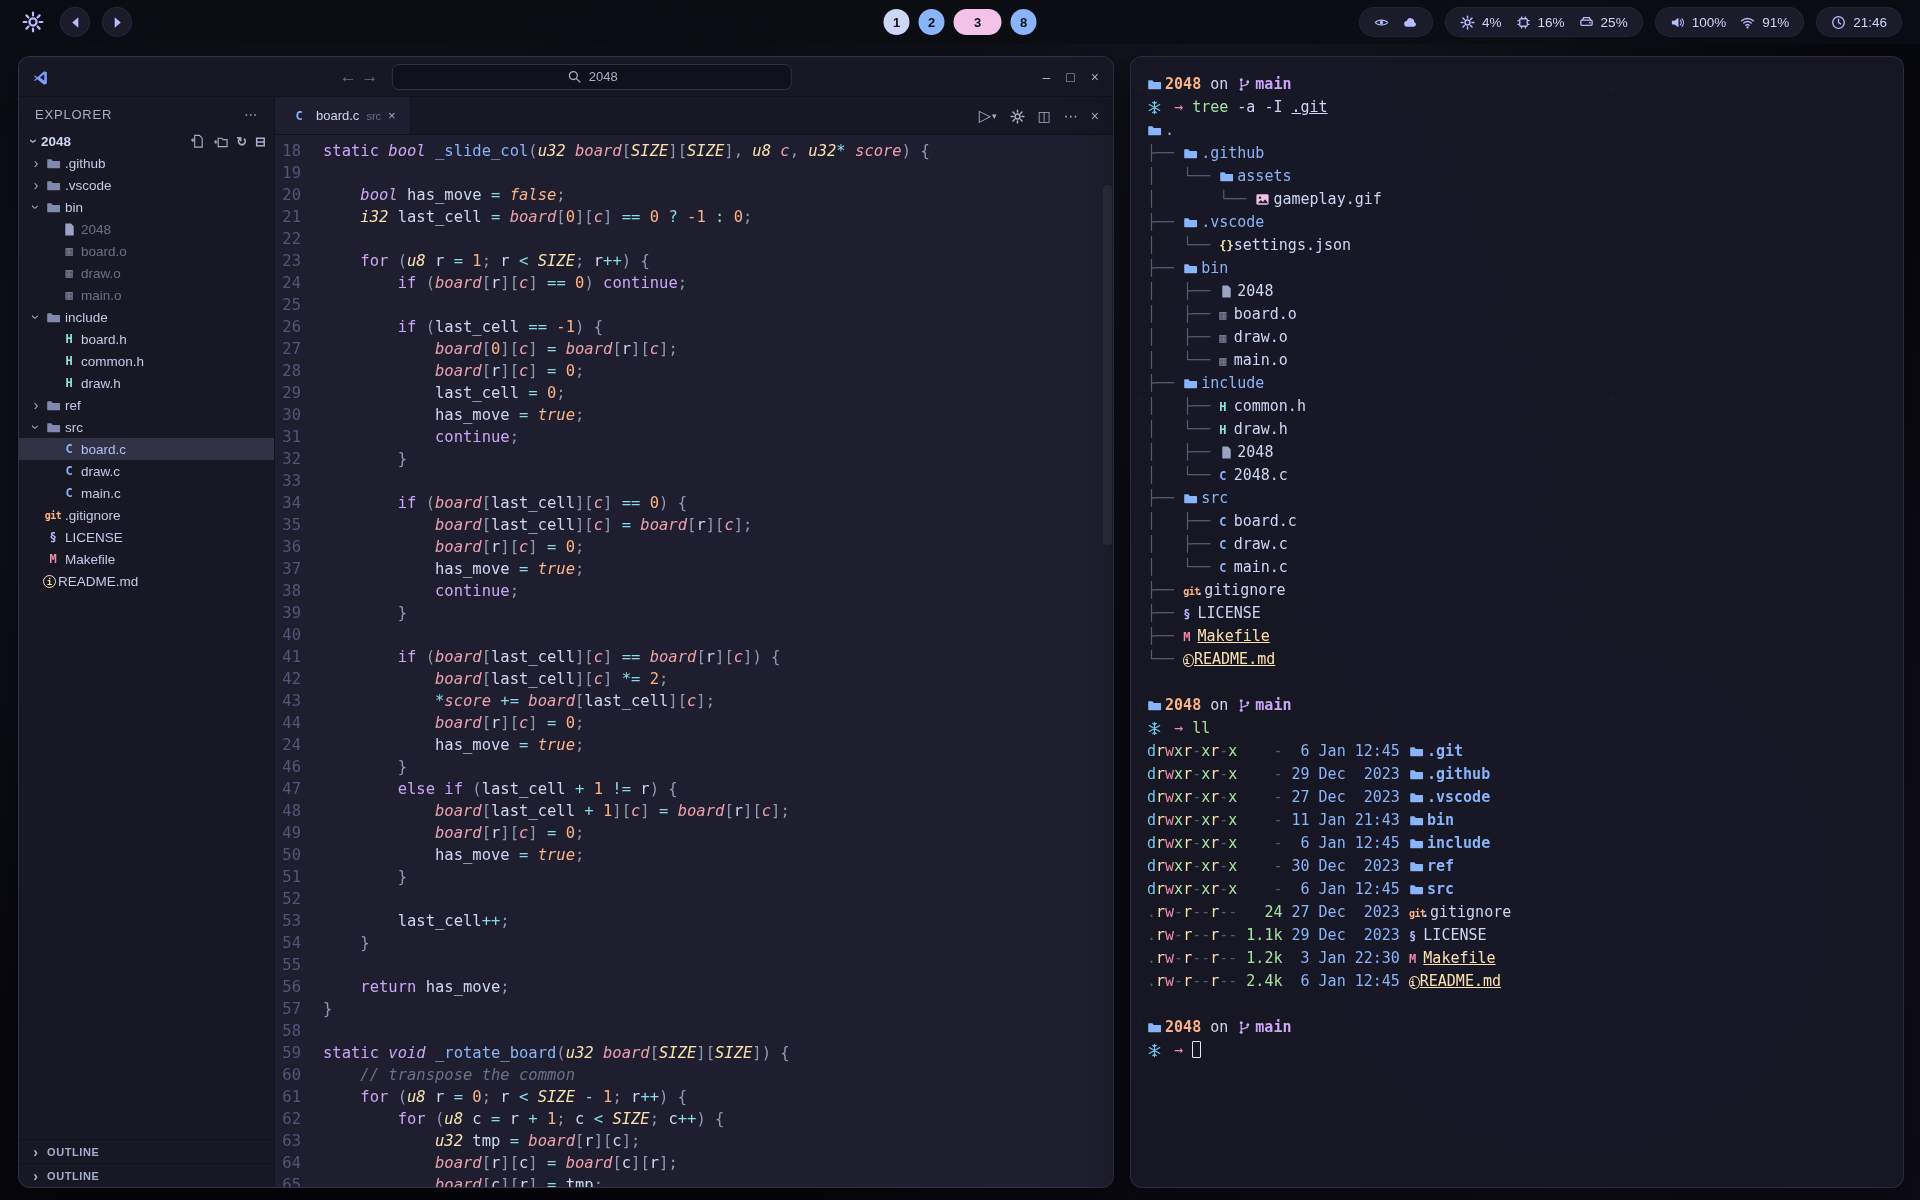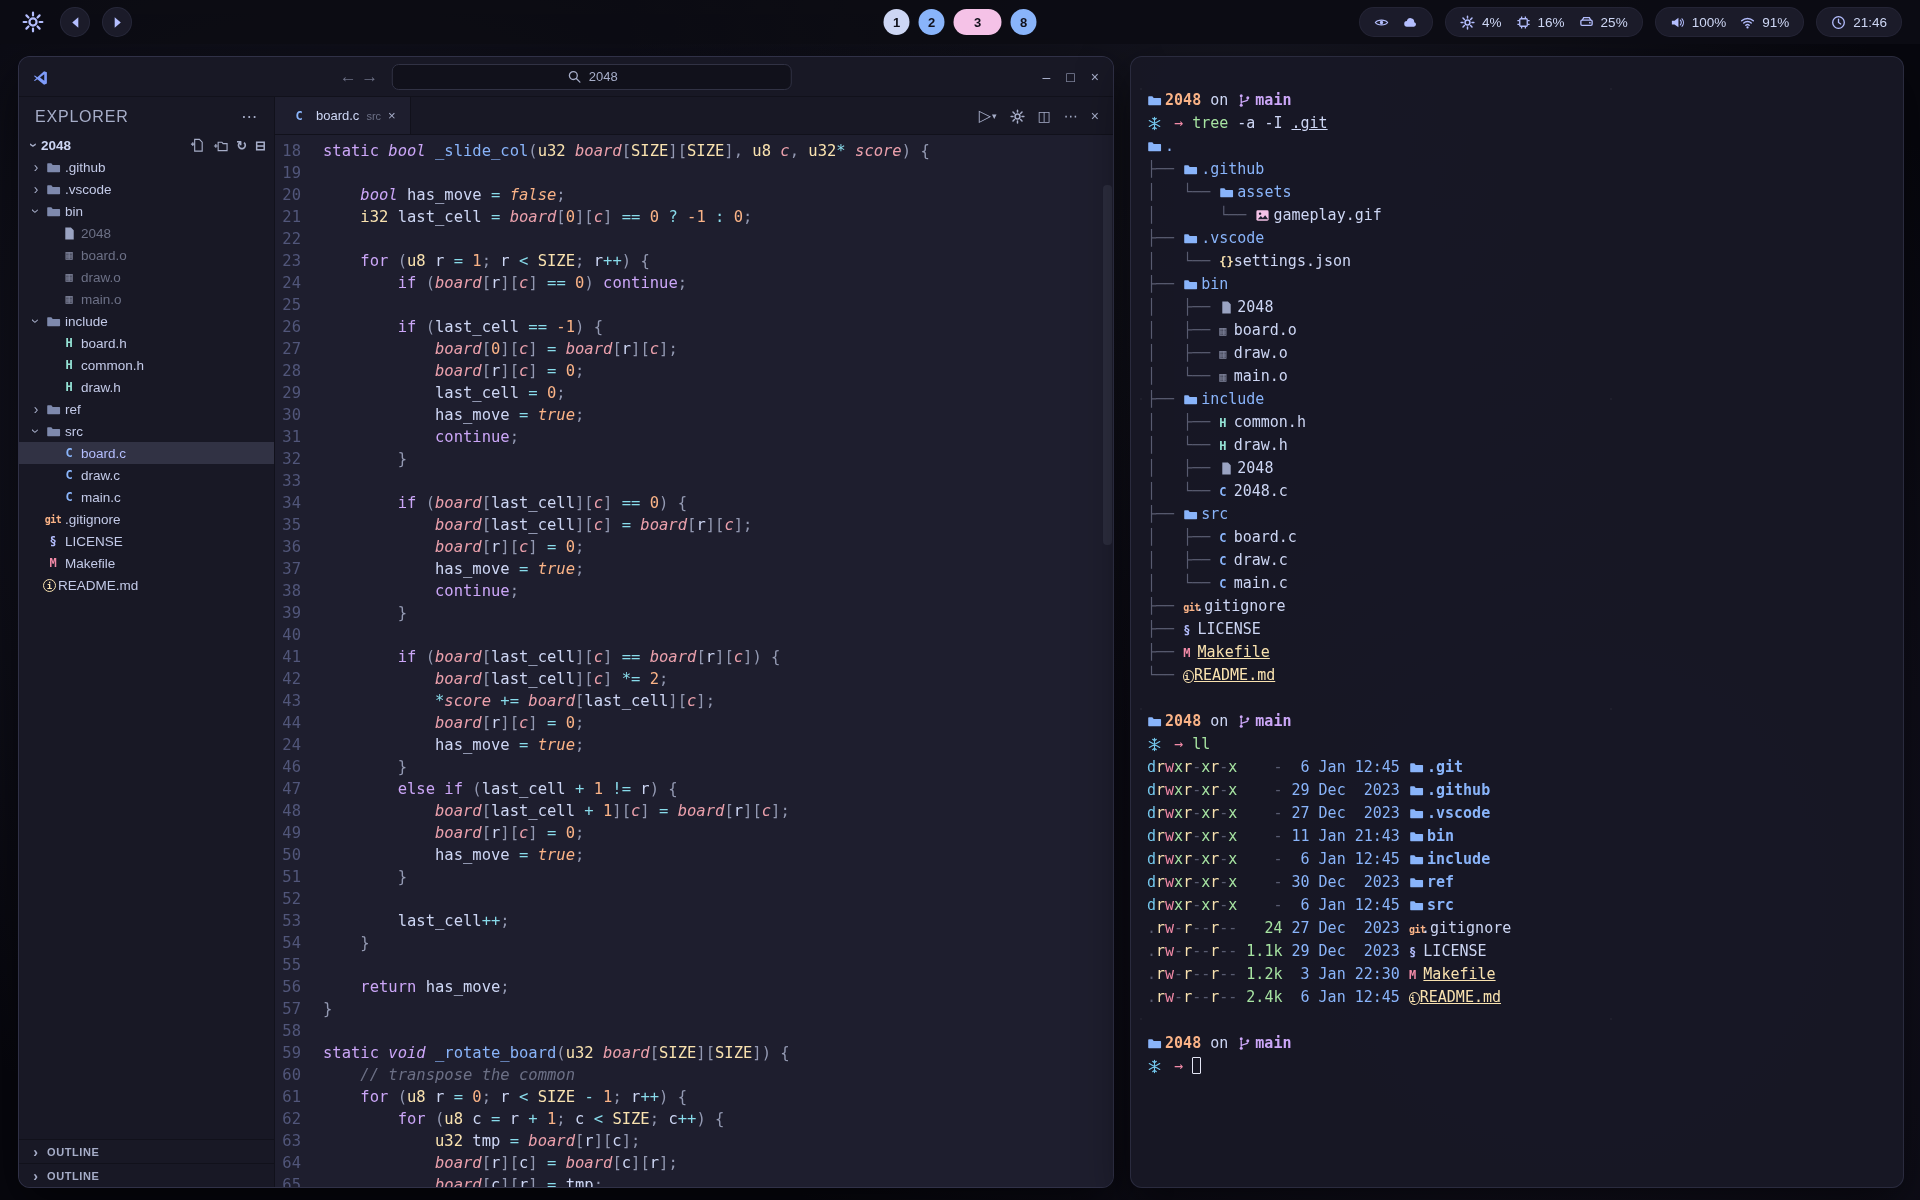--- a/index.html
+++ b/index.html
@@ -42,35 +42,35 @@
   .tb-right{margin-left:auto;display:flex;align-items:center;gap:12px}
   .pill{display:flex;align-items:center;gap:14px;background:rgba(30,30,46,.85);border-radius:16px;
     padding:5px 14px;color:var(--lav);border:1px solid rgba(180,190,254,.06)}
   .pitem{display:flex;align-items:center;gap:7px}
   .pitem .val{color:var(--text);font-size:13.5px}
   
   .windows{position:absolute;top:56px;left:18px;right:16px;bottom:12px;display:flex;gap:16px}
   .window{border-radius:12px;overflow:hidden;border:1px solid rgba(180,190,254,.12);
     box-shadow:0 18px 50px rgba(0,0,0,.55);position:relative}
   .vscode{width:1096px;flex:none;background:var(--base);display:flex;flex-direction:column}
-  .term{flex:1;background:rgba(24,24,37,.97);padding:32px 16px;font-family:"DejaVu Sans Mono",monospace;
+  .term{flex:1;background:rgba(24,24,37,.97);padding:16px 16px;font-family:"DejaVu Sans Mono",monospace;
     font-size:15px;line-height:23px}
   
   .titlebar{height:40px;background:rgba(24,24,37,.97);display:flex;align-items:center;padding:0 14px;
     border-bottom:1px solid #11111b;position:relative}
   .tb-zone-c{position:absolute;left:50%;transform:translateX(-50%);display:flex;align-items:center;gap:14px}
   .navarrow{color:var(--dim);font-size:17px;cursor:pointer}
   .searchbox{width:400px;height:26px;background:#11111b;border:1px solid var(--surface);border-radius:7px;
     display:flex;align-items:center;justify-content:center;gap:7px;color:var(--sub);font-size:13px;cursor:pointer}
   .winctl{margin-left:auto;display:flex;align-items:center;gap:16px;color:var(--sub);font-size:14px}
   .winctl span{cursor:pointer}
   
   .vsbody{flex:1;display:flex;min-height:0}
   .sidebar{width:256px;flex:none;background:var(--mantle);border-right:1px solid #11111b;display:flex;flex-direction:column;font-size:13.5px}
-  .expl-head{display:flex;align-items:center;padding:10px 16px 8px;color:var(--sub);font-size:16px;letter-spacing:.8px}
+  .expl-head{display:flex;align-items:center;padding:10px 16px 8px;color:var(--sub);font-size:13px;letter-spacing:.8px}
   .expl-head .gly{margin-left:auto;color:var(--sub);cursor:pointer}
   .proj-row{display:flex;align-items:center;padding:3px 8px;font-weight:bold;color:var(--text);cursor:pointer}
   .proj-acts{margin-left:auto;display:flex;gap:8px;color:var(--sub)}
   .proj-acts .gly,.proj-acts .ic{cursor:pointer;font-size:13px}
   .trow{display:flex;align-items:center;height:22px;color:#c3cae8;cursor:pointer;white-space:nowrap}
   .trow.sel{background:var(--surface);color:var(--lav)}
   .trow.dim .tlabel{color:var(--dim)}
   .tlabel{margin-left:2px}
   .chev{display:inline-block;width:14px;color:var(--sub);font-size:14px;text-align:center}
   .chev.open{transform:rotate(90deg)}
@@ -96,21 +96,21 @@
   .tab .gly{color:var(--sub)}
   .ed-acts{margin-left:auto;display:flex;align-items:center;gap:13px;padding-right:14px;color:var(--sub)}
   .ed-acts .gly,.ed-acts .ic{cursor:pointer;font-size:14px}
   .runwrap{display:flex;align-items:center;gap:1px}
   .caret{font-size:9px;color:var(--sub)}
   .code{flex:1;padding-top:5px;font-family:"DejaVu Sans Mono",monospace;font-size:15.5px;line-height:22px;
     position:relative;overflow:hidden}
   .cline{display:flex;height:22px;white-space:pre}
   .lnum{width:48px;flex:none;text-align:right;padding-right:22px;color:#51567a}
   .tk-k{color:var(--mauve)} .tk-ki{color:var(--mauve);font-style:italic}
-  .tk-t{color:var(--yellow);} .tk-f{color:var(--blue)}
+  .tk-t{color:var(--yellow);font-style:italic} .tk-f{color:var(--blue)}
   .tk-p{color:var(--maroon);font-style:italic} .tk-v{color:var(--text)}
   .tk-n{color:var(--peach)} .tk-o{color:var(--sky)} .tk-b{color:var(--peach);font-style:italic}
   .tk-c{color:var(--dim);font-style:italic} .tk-u{color:#9399b2} .tk-w{color:var(--text)}
   .scrollthumb{position:absolute;right:1px;top:50px;width:9px;height:360px;background:rgba(147,153,178,.12);border-radius:4px}
   
   .tline{white-space:pre;height:23px}
   .term .ic{width:2ch;text-align:left}
   .t-pre{color:var(--faint)}
   .t-dir{color:var(--blue)} .t-dirb{color:var(--blue);font-weight:bold}
   .t-name{color:var(--text)}

